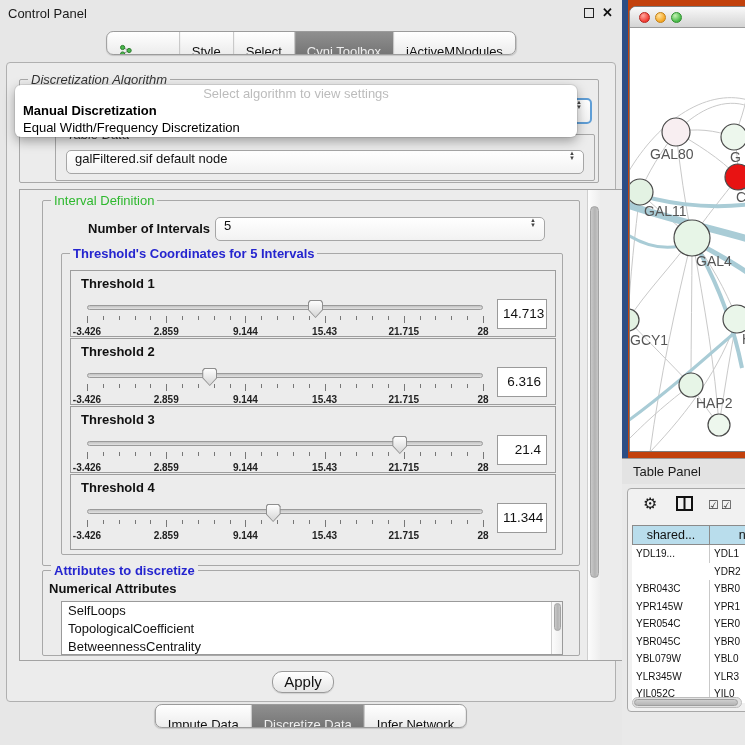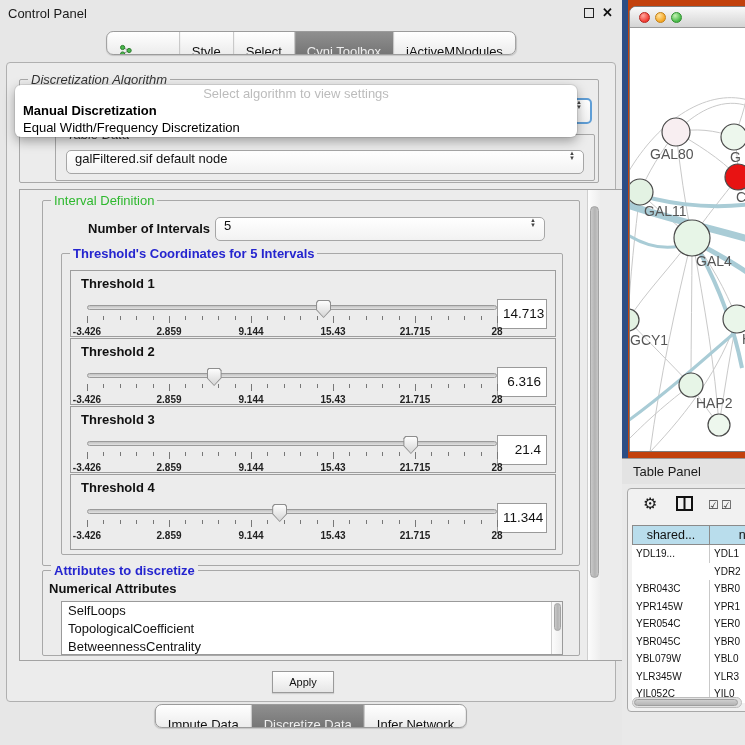--- a/index.html
+++ b/index.html
@@ -43,40 +43,40 @@
   .popup-item { height:17px; line-height:17px; padding-left:8px; font-size:13px; color:#000; white-space:nowrap; }
   .popup-item.bold { font-weight:bold; }
 
   .scrollpane { position:absolute; left:12px; top:126px; width:636px; height:472px; border:1px solid #a3a3a3; background:#ececec; overflow:hidden; }
   .vsb { position:absolute; width:13px; background:linear-gradient(90deg,#fcfcfc,#eeeeee); border-left:1px solid #cfcfcf; }
   .vsb-thumb { position:absolute; left:1.5px; width:9px; border-radius:5px; background:linear-gradient(90deg,#c9c9c9,#b3b3b3 55%,#c6c6c6); border:1px solid #a2a2a2; }
 
   .thr-box { position:absolute; left:8px; width:486px; border:1px solid #9d9d9d; background:#ececec; }
   .thr-label { position:absolute; left:10px; top:5px; font-weight:bold; font-size:13px; }
   .thr-row { position:absolute; left:16px; right:8px; top:28px; display:flex; align-items:flex-start; }
-  .slider-wrap { flex:1; position:relative; height:40px; }
+  .slider-wrap { flex:1; position:relative; margin-right:14px; height:40px; }
   .track { position:absolute; left:0; right:0; top:6px; height:5px; border:1px solid #9a9a9a; border-radius:3px;
     background:linear-gradient(#c2c2c2,#e2e2e2); }
   .thumb { position:absolute; top:1px; width:15px; height:18px; margin-left:-7.5px;
     clip-path:polygon(12% 0,88% 0,100% 12%,100% 55%,50% 100%,0 55%,0 12%); background:#8e8e8e; }
   .thumb::after { content:""; position:absolute; left:1px; top:1px; right:1px; bottom:1px;
     clip-path:polygon(12% 0,88% 0,100% 12%,100% 55%,50% 100%,0 55%,0 12%); background:linear-gradient(#fdfdfd,#d5d5d5); }
   .ticks { position:absolute; left:0; right:0; top:17px; height:8px; }
   .tick { position:absolute; width:1px; height:4px; background:#777; }
   .tick.major { height:7px; }
   .tick-labels { position:absolute; left:0; right:0; top:27px; height:12px; font-size:10px; font-weight:bold; color:#222; }
   .tick-lab { position:absolute; transform:translateX(-50%); white-space:nowrap; }
   .valbox { width:50px; height:30px; background:#fff; border:1px solid #9a9a9a; font-size:13.5px;
     text-align:right; padding:0 5px; line-height:28px; }
 
   .attr-list { position:absolute; left:18px; top:30px; width:502px; height:54px; background:#fff; border:1px solid #9a9a9a; overflow:hidden; }
   .attr-item { height:18px; line-height:18px; padding-left:6px; font-size:13px; white-space:nowrap; }
 
-  .apply-btn { position:absolute; left:265px; top:608px; width:62px; height:22px; border:1px solid #9a9a9a; border-radius:0;
-    background:linear-gradient(#ffffff,#e6e6e6); font-size:11px; text-align:center; line-height:20px; box-shadow:0 1px 1px rgba(0,0,0,.12); }
+  .apply-btn { position:absolute; left:265px; top:608px; width:62px; height:22px; border:1px solid #9a9a9a; border-radius:10px;
+    background:linear-gradient(#ffffff,#e6e6e6); font-size:15px; text-align:center; line-height:20px; box-shadow:0 1px 1px rgba(0,0,0,.12); }
 
   
   .right-side { position:absolute; left:622px; top:0; width:123px; height:745px; overflow:hidden; background:#ececec; }
   .network-area { position:absolute; left:0; top:0; width:123px; height:458px; background:#c2410c; }
   .network-area::before { content:""; position:absolute; left:0; top:0; width:6px; height:100%; background:#2c4e85; }
   .net-window { position:absolute; left:7px; top:6px; width:120px; height:446px; background:#fff;
     border:1px solid #7c7c7c; border-radius:7px 0 0 0; overflow:hidden; }
   .net-titlebar { position:absolute; left:0; top:0; width:100%; height:21px;
     background:linear-gradient(#f9f9f9,#d4d4d4); border-bottom:1px solid #9a9a9a; }
   .tl { position:absolute; top:5px; width:11px; height:11px; border-radius:50%; }

